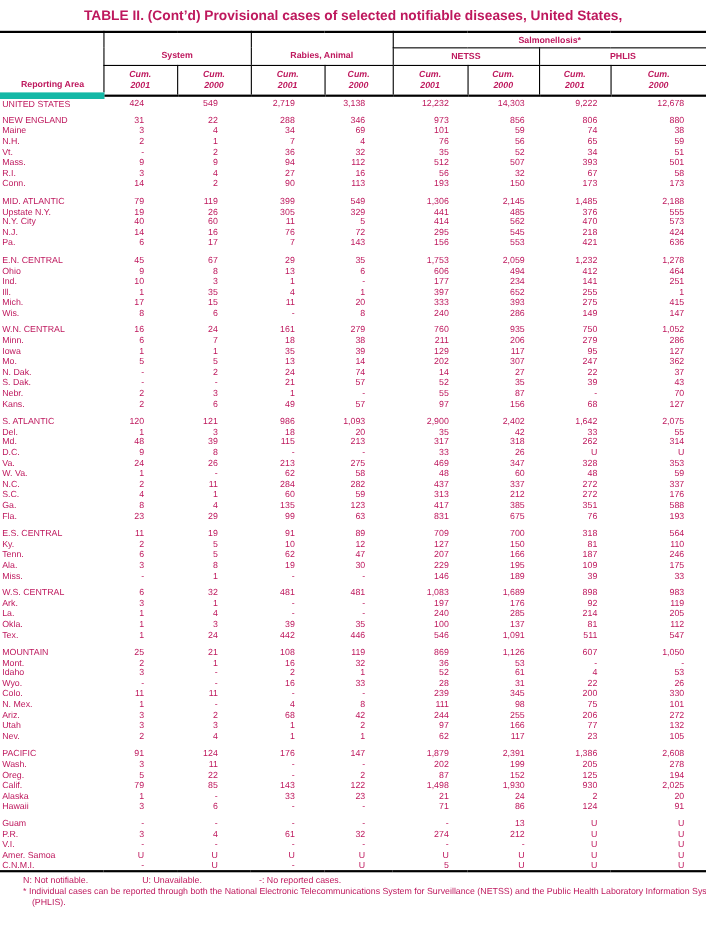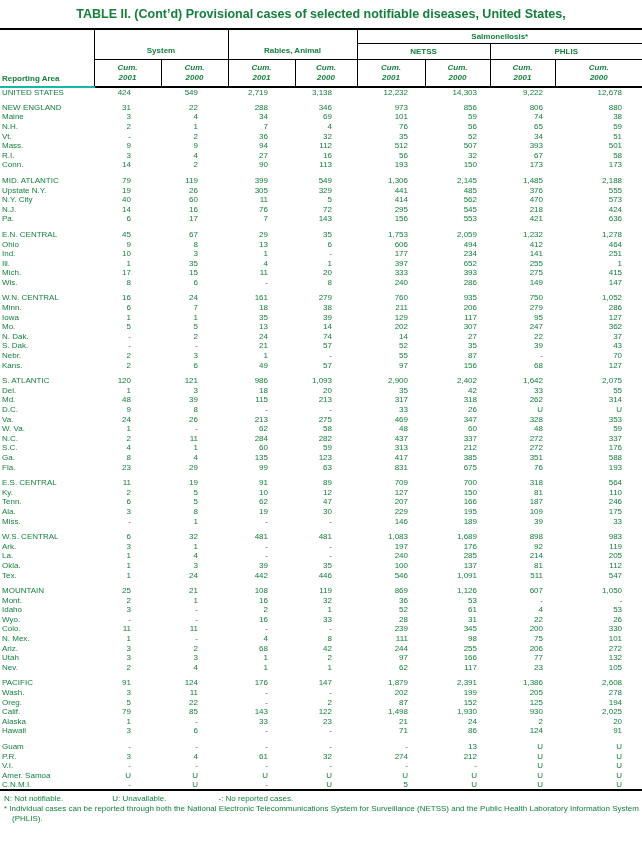--- a/index.html
+++ b/index.html
@@ -1,45 +1,45 @@
 <!DOCTYPE html>
 <html><head>
 <meta charset="utf-8">
 <style>
   html, body { margin:0; padding:0; background:#ffffff; }
   .page {
     width:642px; height:853px; box-sizing:border-box;
-    background:#ffffff; color:#15803d;
+    background:#ffffff; color:#be185d;
     font-family:"Liberation Sans", sans-serif;
     padding-top:7px; overflow:hidden;
   }
   .title { text-align:center; font-weight:bold; font-size:12.5px; line-height:14.5px; margin-bottom:6px; letter-spacing:0; }
   table { width:642px; border-collapse:collapse; table-layout:fixed;
           border-top:2.5px solid #000; border-bottom:2.5px solid #000; }
   thead th { font-weight:bold; font-size:8px; padding:0; text-align:center; }
   tr.rowA th { height:13px; }
   tr.rowB th { height:15px; vertical-align:middle; }
   tr.rowC th { height:26px; vertical-align:middle; line-height:9.5px; border-bottom:2px solid #000;font-style:italic; }
-  .area-h { text-align:left; vertical-align:bottom; padding:0 0 3px 2px !important; border-bottom:2px solid #14b8a6; }
+  .area-h { text-align:center; vertical-align:bottom; padding:0 0 3px 2px !important; border-bottom:6px solid #14b8a6; }
   .bl { border-left:1.5px solid #000;margin-left:32px; }
   .bb { border-bottom:1.5px solid #000; }
   tbody td { font-size:8px; padding:0; white-space:nowrap; }
   tbody tr { height:9.6px; }
   tbody tr.gap { height:6px; }
   td.area { text-align:left; padding-left:2px; }
   td.num  { text-align:right; }
   tbody td.num:nth-child(2) { padding-right:30px; }
   tbody td.num:nth-child(3) { padding-right:30px; }
   tbody td.num:nth-child(4) { padding-right:27px; }
   tbody td.num:nth-child(5) { padding-right:25px; }
   tbody td.num:nth-child(6) { padding-right:17px; }
   tbody td.num:nth-child(7) { padding-right:13px; }
   tbody td.num:nth-child(8) { padding-right:12px; }
   tbody td.num:nth-child(9) { padding-right:20px; }
-  .footnotes { font-size:8px; line-height:10px; margin-top:3px; padding-left:4px; }
+  .footnotes { font-size:8px; line-height:10px; margin-top:3px; padding-left:21px; }
   .fn-row span { display:inline-block; }
   .fn-n { width:106px; }
   .fn-u { width:104px; }
   .fn-star { padding-left:8px; text-indent:-8px; width:630px; }
 </style>
 </head>
 <body>
 
 <div class="page">
   <div class="title">

